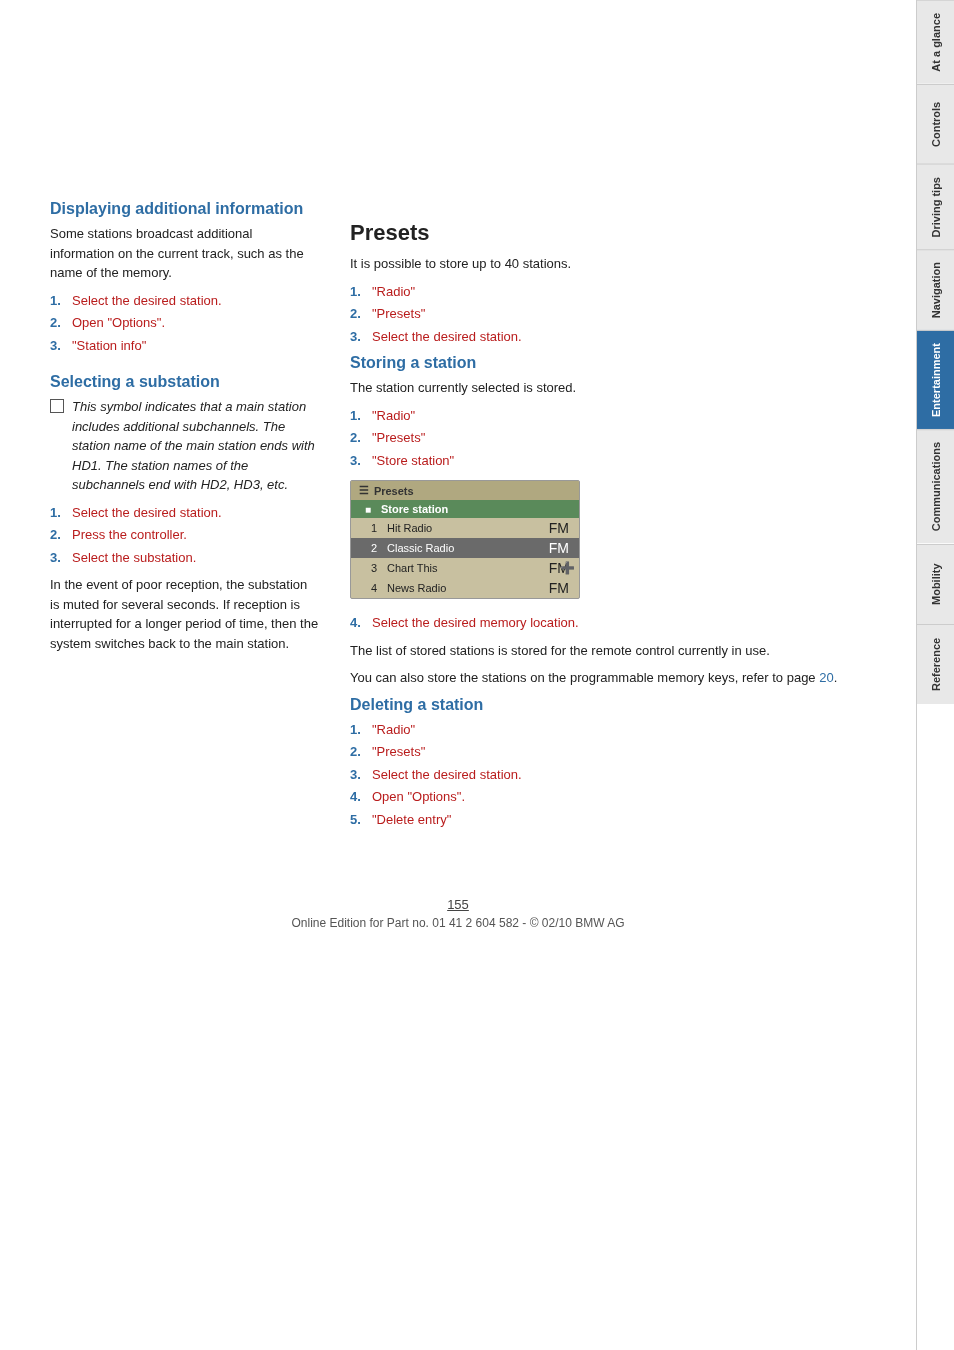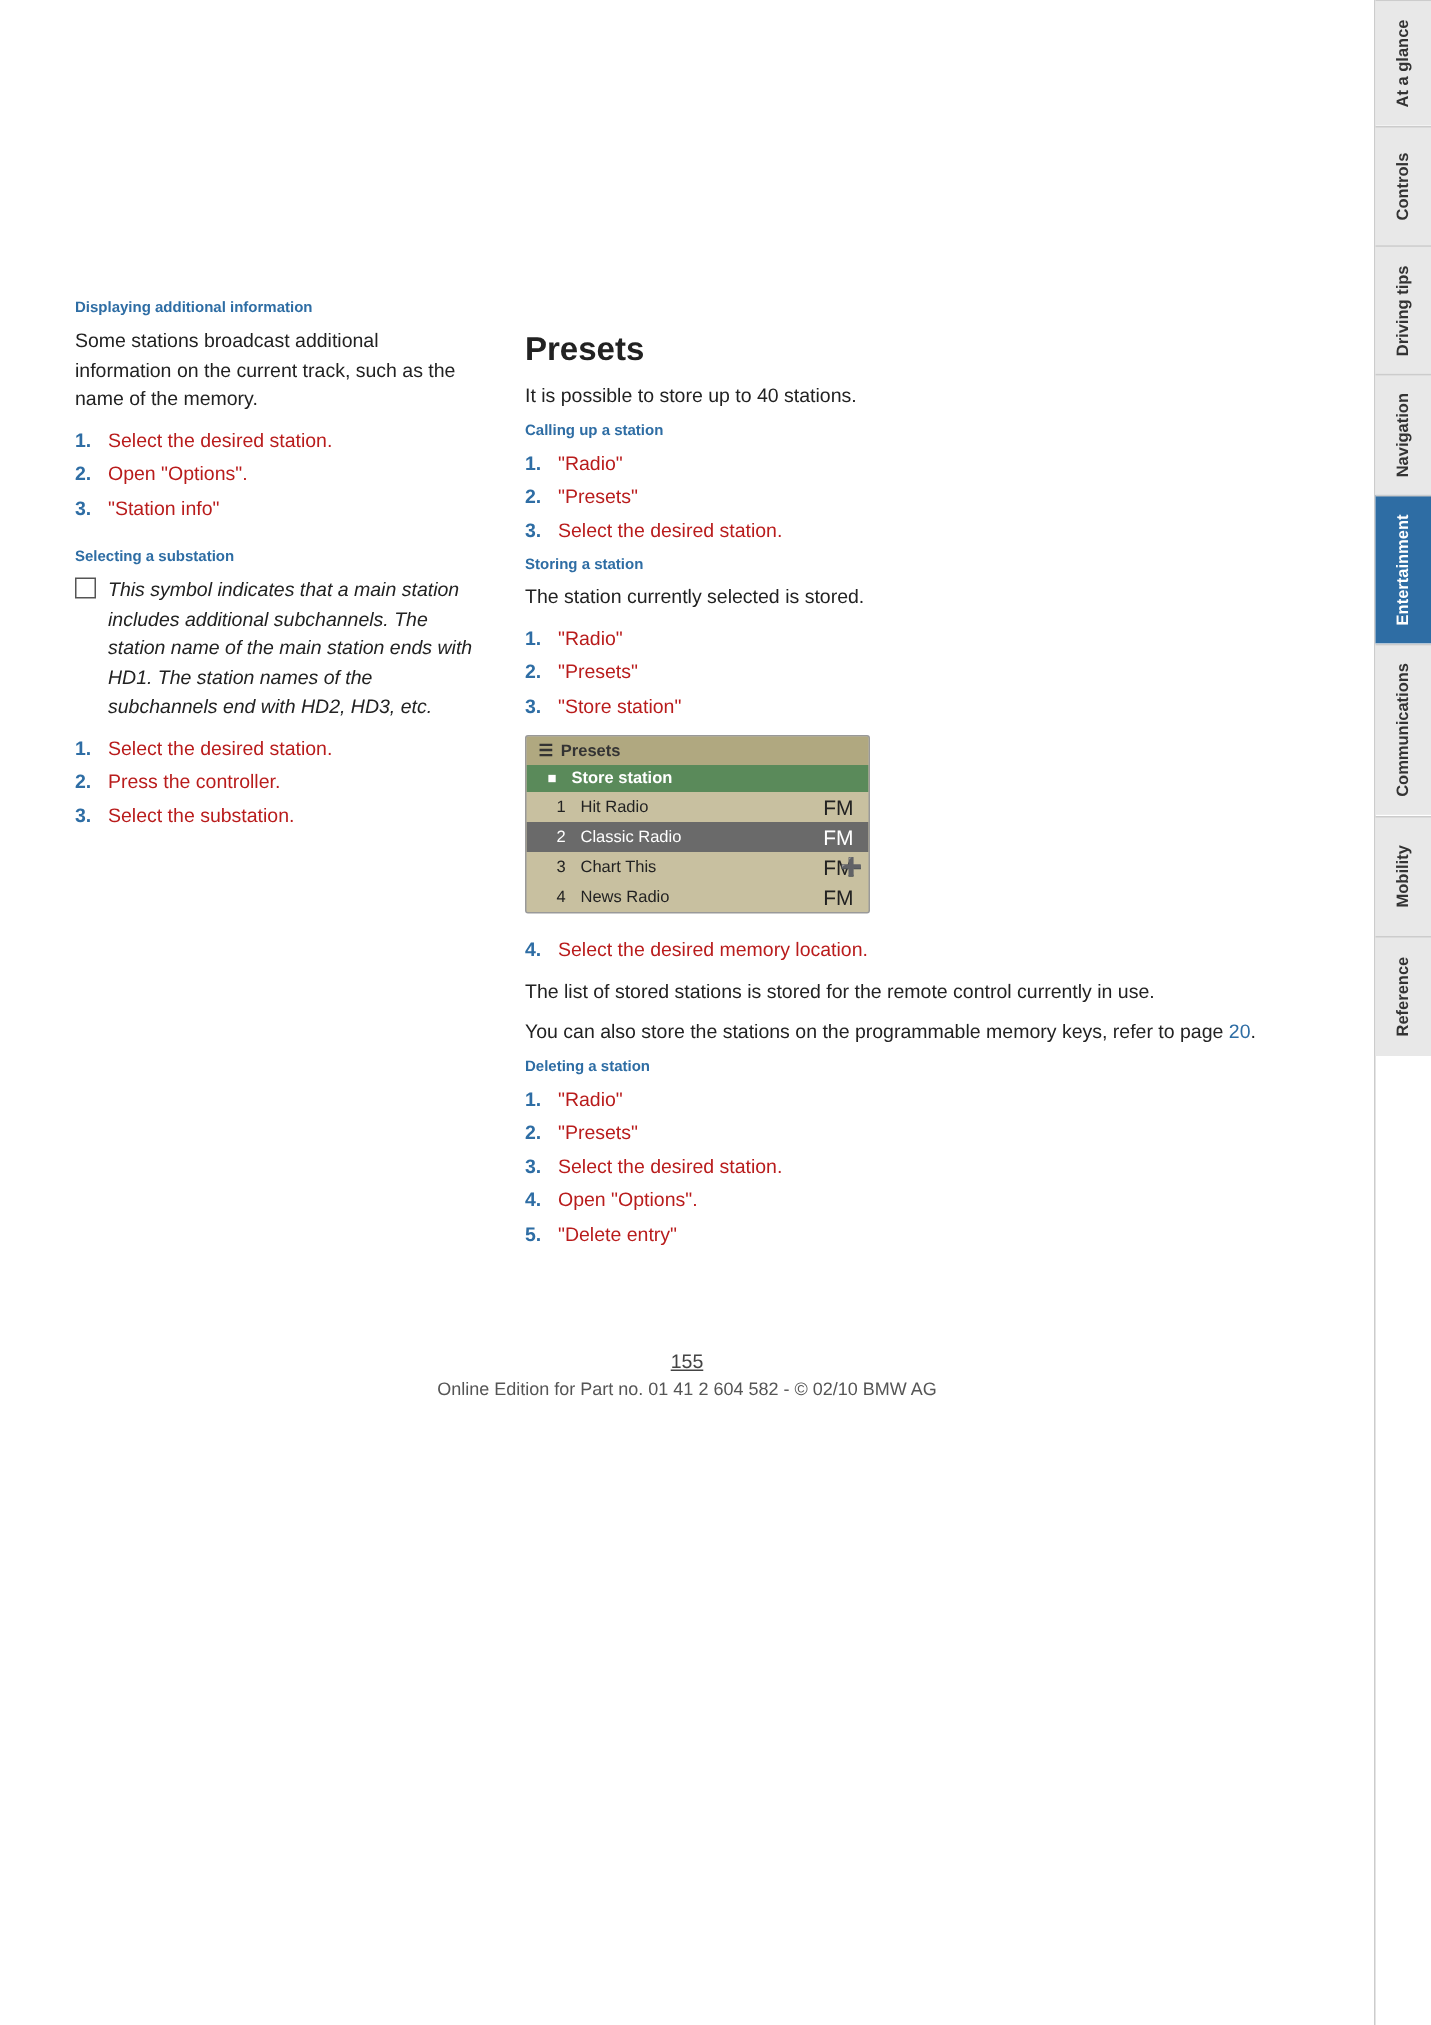--- a/index.html
+++ b/index.html
@@ -76,21 +76,21 @@
       flex-shrink: 0;
     }
 
     .col-right {
       flex: 1;
       margin-top: 20px;
     }
 
     
     .section-heading {
-      font-size: 10px;
+      font-size: 16px;
       font-weight: bold;
       color: #2e6da4;
       margin-bottom: 6px;
       margin-top: 18px;
     }
 
     .section-heading:first-child {
       margin-top: 0;
     }
 
@@ -309,29 +309,29 @@
             </li>
             <li>
               <span class="list-num">2.</span>
               <span class="list-text">Press the controller.</span>
             </li>
             <li>
               <span class="list-num">3.</span>
               <span class="list-text">Select the substation.</span>
             </li>
           </ol>
+          <p class="body-text">In the event of poor reception, the substation is muted for several seconds. If reception is interrupted for a longer period of time, then the system switches back to the main station.</p>
         </div>
       </div>
 
       <div class="col-right">
         <h1 class="main-title">Presets</h1>
         <p class="body-text">It is possible to store up to 40 stations.</p>
 
         <div>
-          <div class="section-heading">Calling up a station</div>
           <ol class="numbered-list">
             <li>
               <span class="list-num">1.</span>
               <span class="list-text">"Radio"</span>
             </li>
             <li>
               <span class="list-num">2.</span>
               <span class="list-text">"Presets"</span>
             </li>
             <li>

